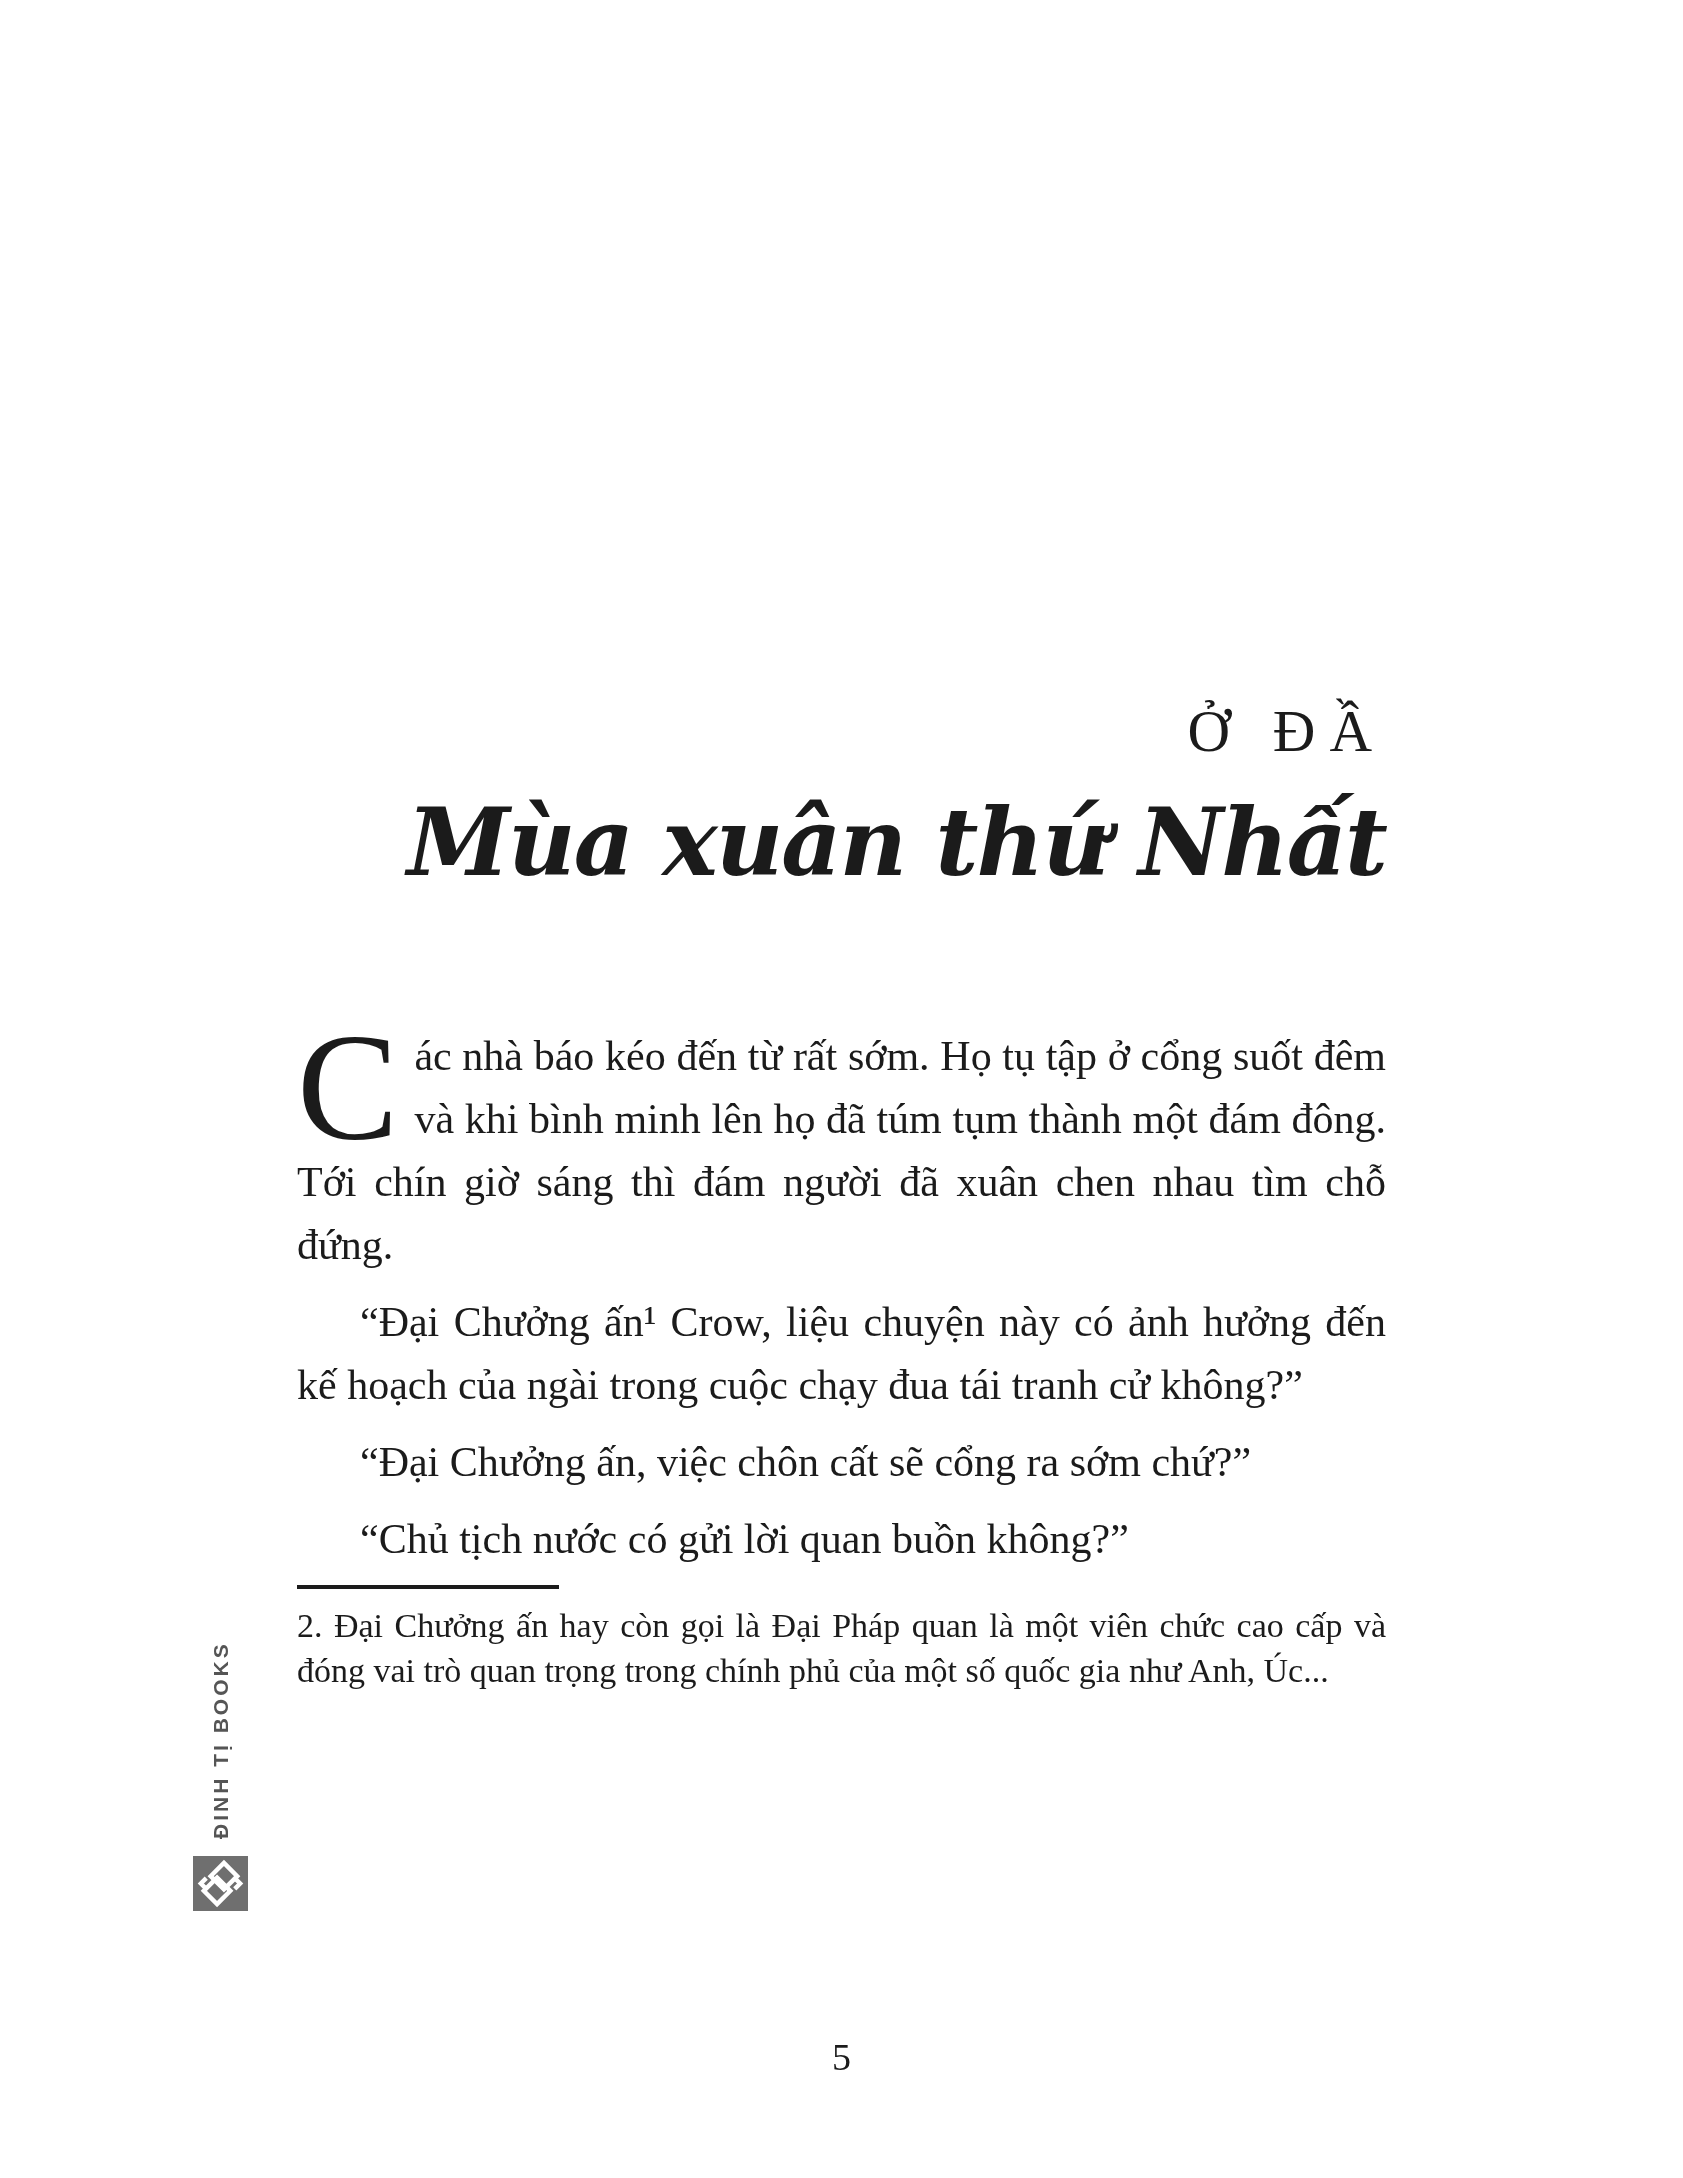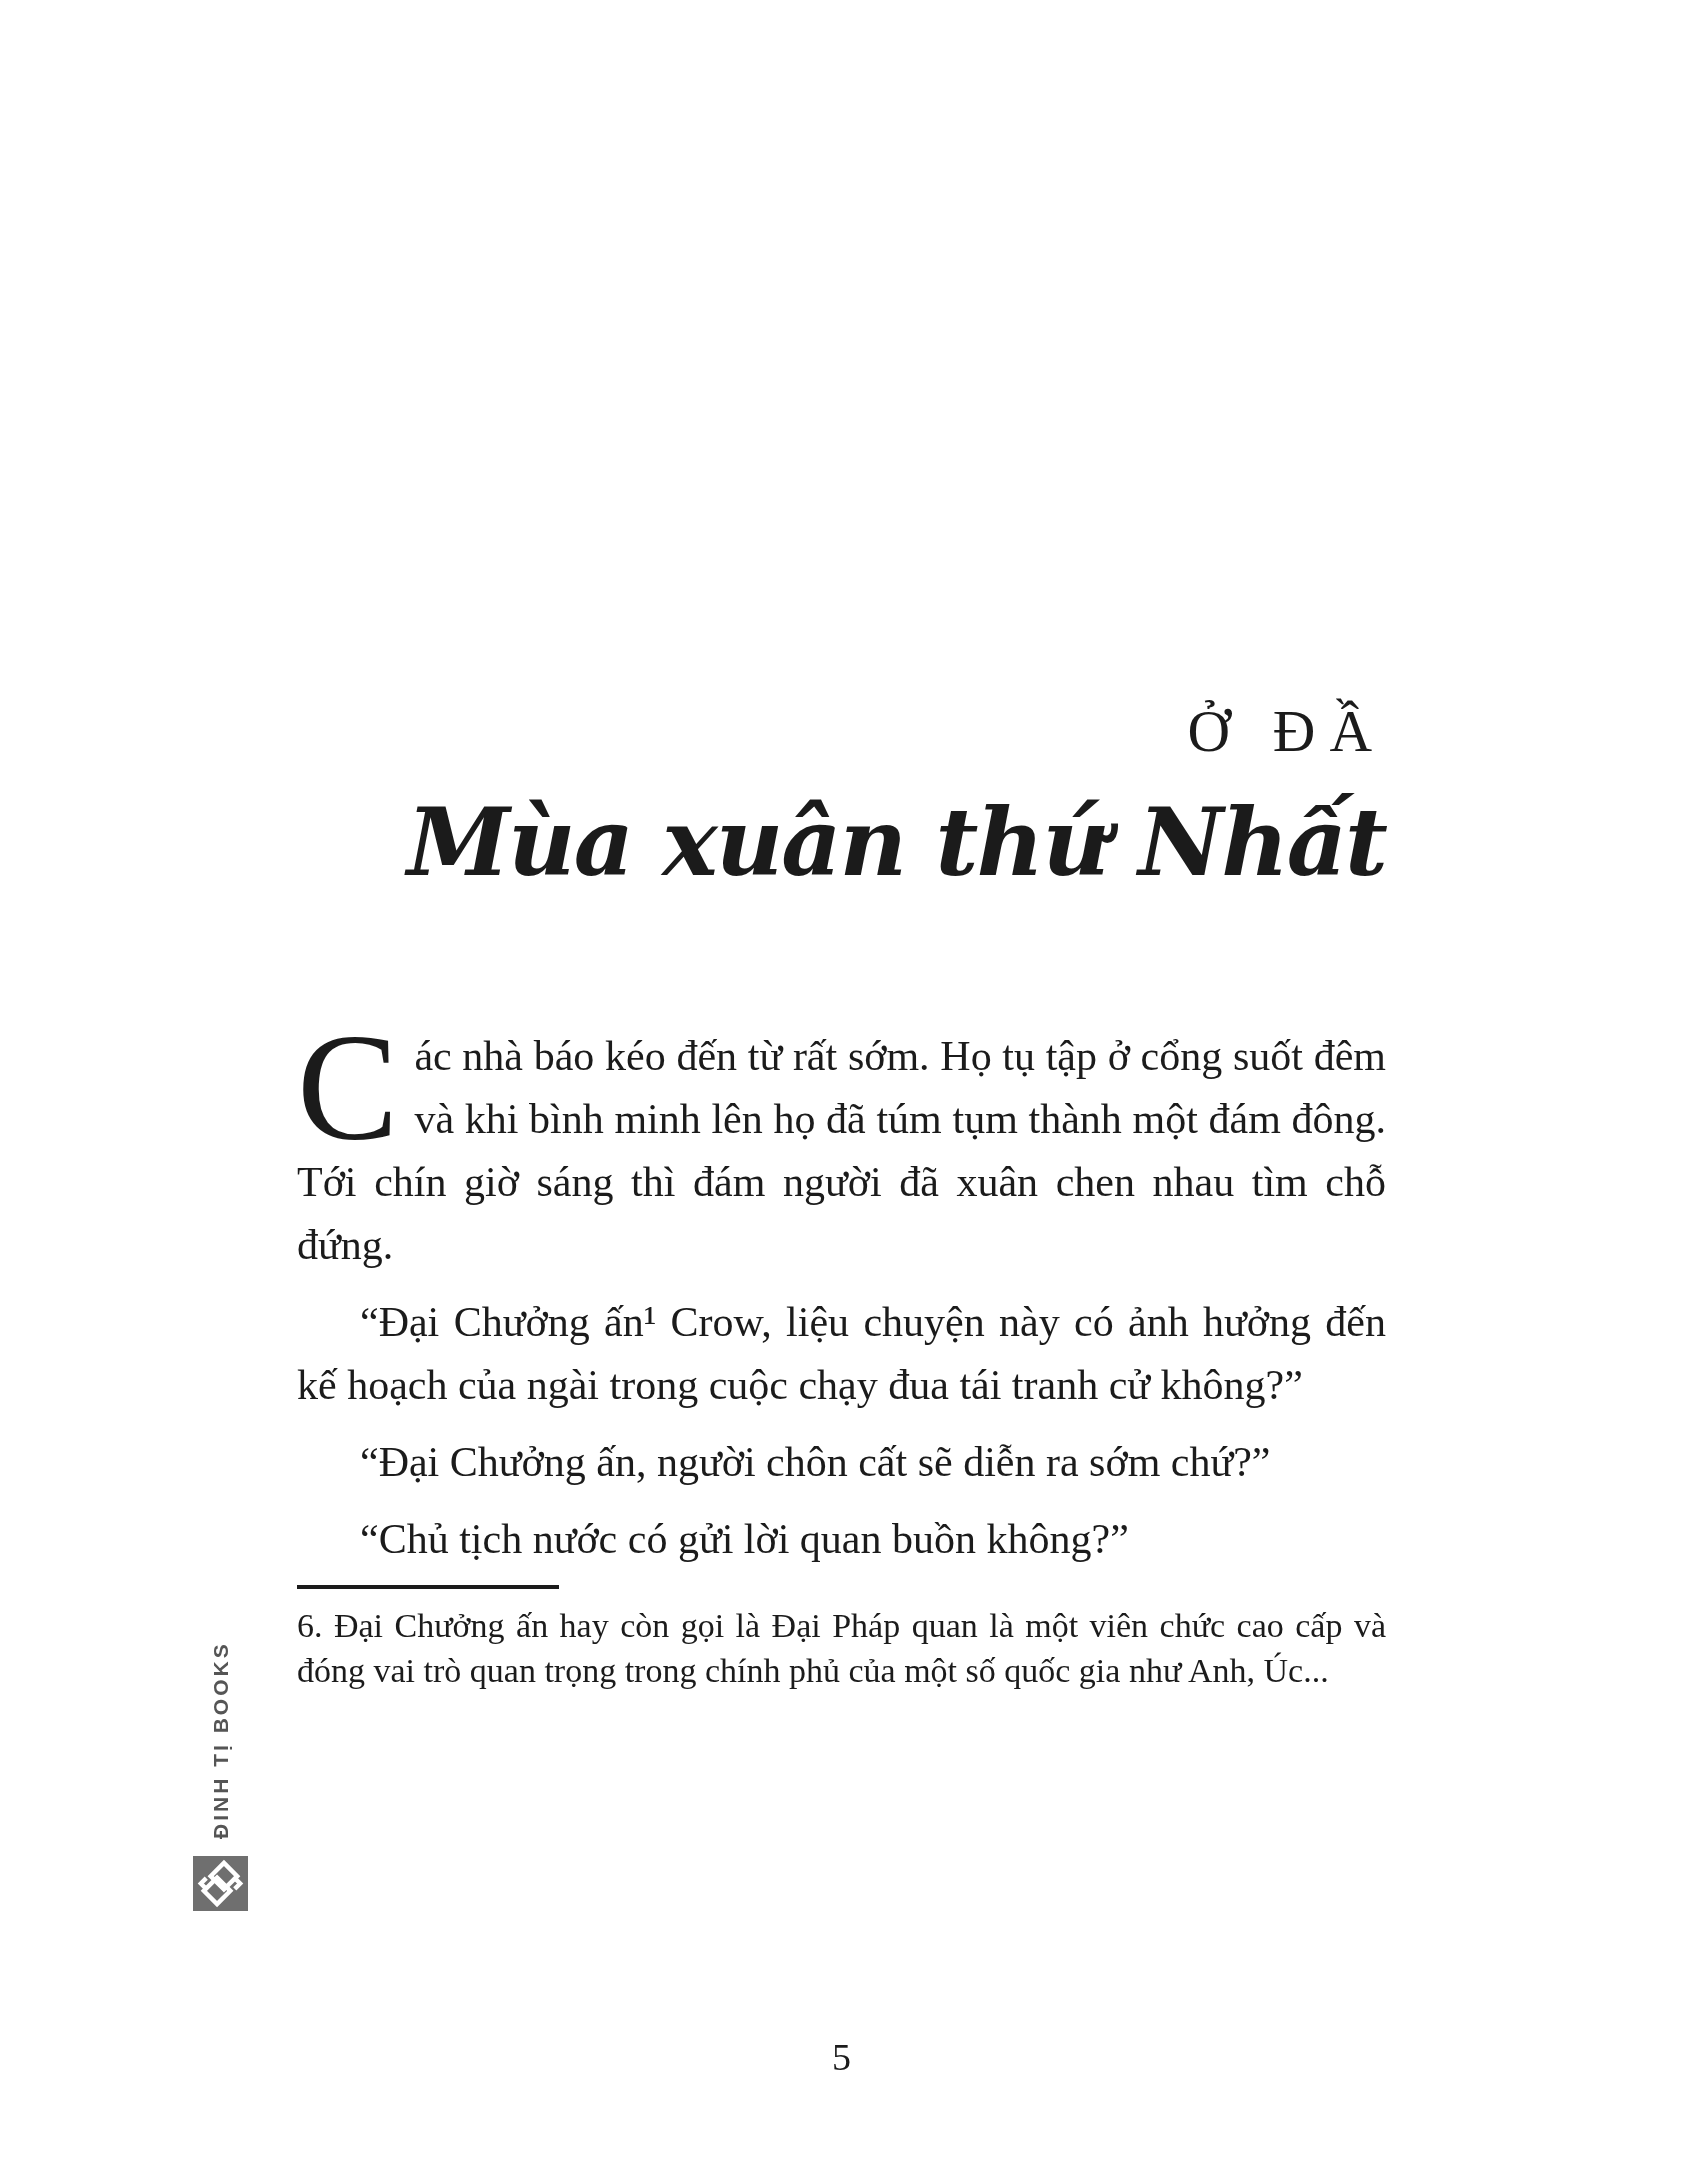--- a/index.html
+++ b/index.html
@@ -127,25 +127,25 @@
   <main class="content">
 
     <header class="chapter-header">
       <div class="kicker">Ở ĐẦ</div>
       <h1 class="script-title">Mùa xuân thứ Nhất</h1>
     </header>
 
     <section class="body-text">
       <p class="para"><span class="drop-cap">C</span><span>ác nhà báo kéo đến từ rất sớm. Họ tụ tập ở cổng suốt đêm và khi bình minh lên họ đã túm tụm thành một đám đông. Tới chín giờ sáng thì đám người đã xuân chen nhau tìm chỗ đứng.</span></p>
       <p class="para indent">“Đại Chưởng ấn¹ Crow, liệu chuyện này có ảnh hưởng đến kế hoạch của ngài trong cuộc chạy đua tái tranh cử không?”</p>
-      <p class="para indent">“Đại Chưởng ấn, người chôn cất sẽ diễn ra sớm chứ?”</p>
+      <p class="para indent">“Đại Chưởng ấn, việc chôn cất sẽ cổng ra sớm chứ?”</p>
       <p class="para indent">“Chủ tịch nước có gửi lời quan buồn không?”</p>
     </section>
 
     <hr class="fn-rule">
-    <p class="footnote">6. Đại Chưởng ấn hay còn gọi là Đại Pháp quan là một viên chức cao cấp và đóng vai trò quan trọng trong chính phủ của một số quốc gia như Anh, Úc...</p>
+    <p class="footnote">2. Đại Chưởng ấn hay còn gọi là Đại Pháp quan là một viên chức cao cấp và đóng vai trò quan trọng trong chính phủ của một số quốc gia như Anh, Úc...</p>
 
   </main>
 
   <div class="page-number">5</div>
 
 </div>
 
 
 </body></html>

